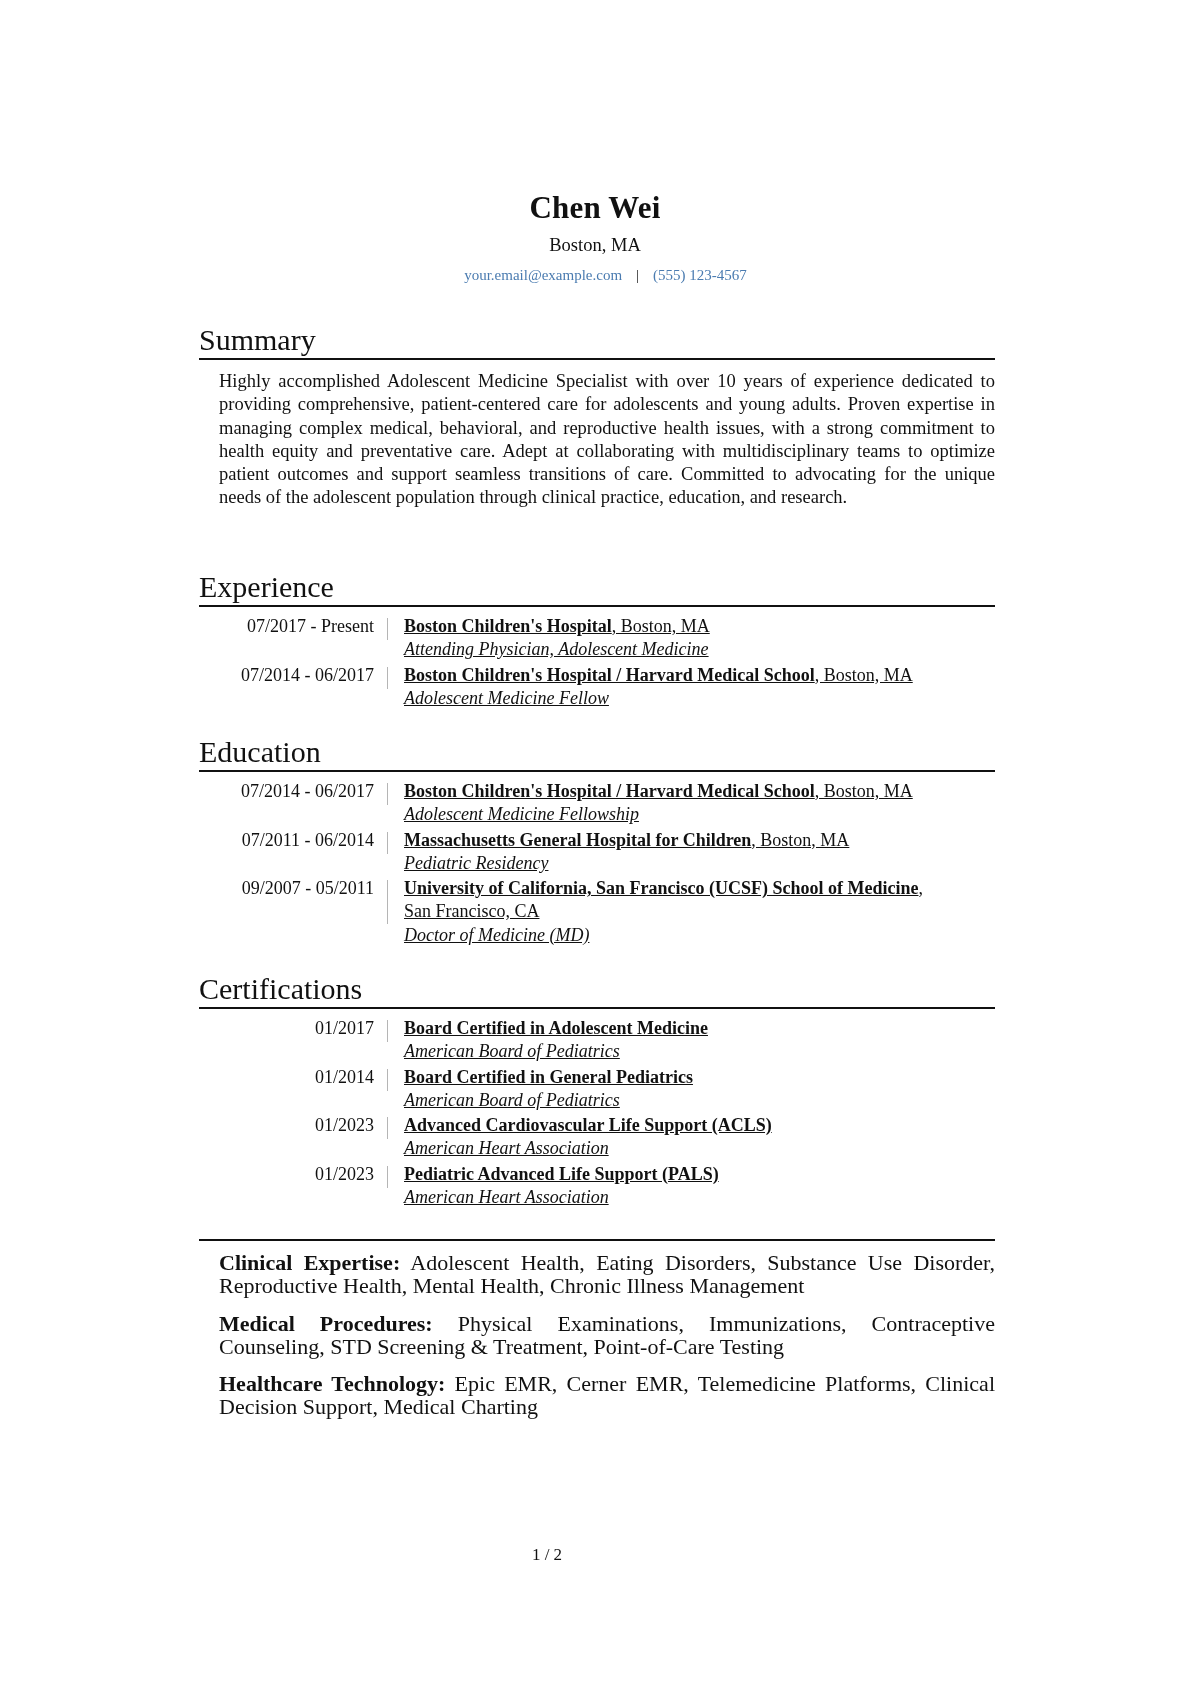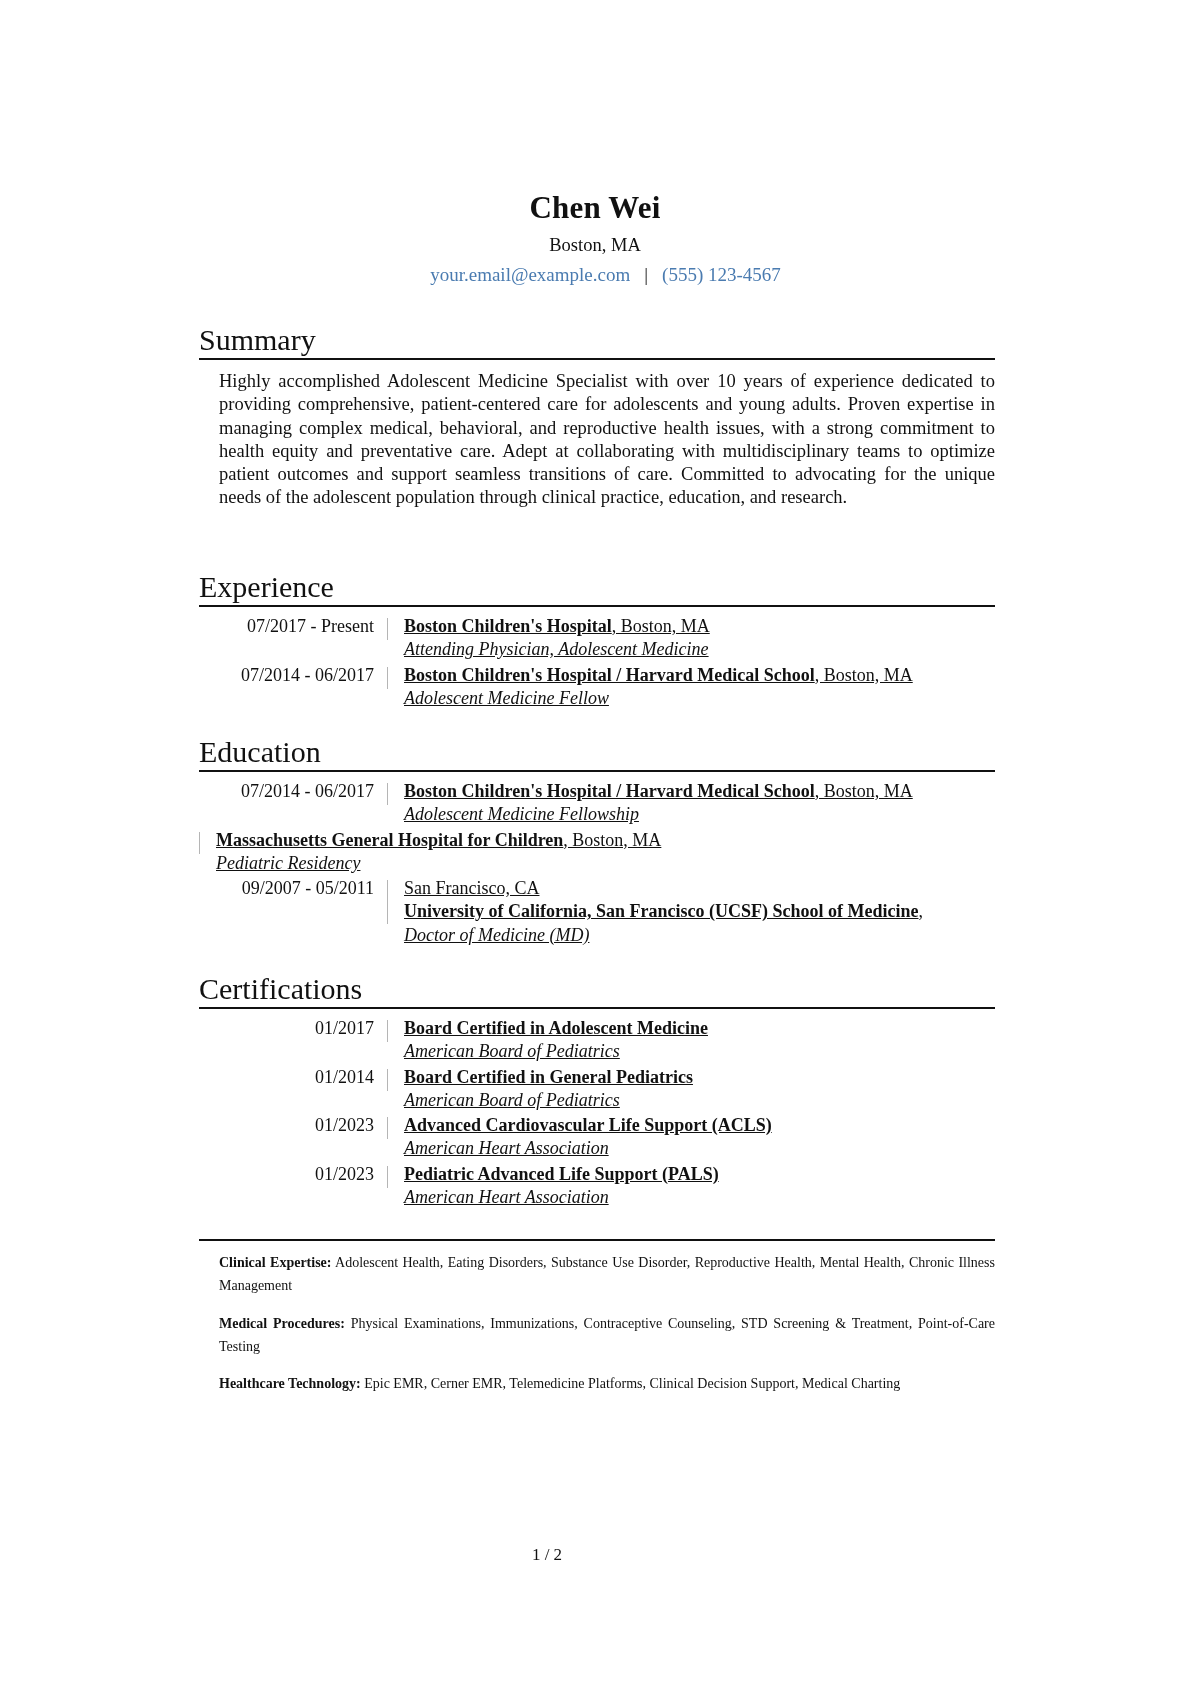--- a/index.html
+++ b/index.html
@@ -4,42 +4,42 @@
   <style>
     html, body { margin: 0; padding: 0; background: #ffffff; }
     body {
       width: 1190px; height: 1683px; position: relative; overflow: hidden;
       font-family: "Liberation Serif", "DejaVu Serif", serif;
       color: #111111;
     }
     .header { position: absolute; left: 0; width: 1190px; top: 188px; text-align: center; }
     .name { font-size: 31px; font-weight: bold; line-height: 40px; letter-spacing: 0.2px; font-family: Liberation Serif, serif; }
     .location { font-size: 18.5px; line-height: 26px; margin-top: 4px; }
-    .contacts { font-size: 19px; line-height: 26px; margin-top: 4px; color: #4a7bb0; margin-left: 21px; }
+    .contacts { font-size: 15px; line-height: 26px; margin-top: 4px; color: #4a7bb0; margin-left: 21px; }
     .contacts .sep { color: #222; margin: 0 14px; }
     .contacts a { color: #4a7bb0; text-decoration: none; }
 
     .section { position: absolute; left: 199px; width: 796px; }
     .section-title { font-size: 30px; line-height: 28px; padding-left: 0; }
     .rule { height: 2px; background: #111; margin-top: 4px; }
     .body-indent { padding-left: 20px; padding-right: 0; }
 
     .summary-text {
       font-size: 18.5px; line-height: 23.3px; text-align: justify; margin-top: 10px;
     }
 
     .entries { margin-top: 8px; }
     .entry { display: flex; font-size: 18px; line-height: 23.3px; margin-bottom: 2px; }
     .entry .date { width: 175px; text-align: right; padding-right: 13px; flex-shrink: 0; white-space: nowrap; }
     .entry .bar { width: 1px; background: #b5b5b5; margin-top: 3px; flex-shrink: 0; align-self: flex-start; }
     .entry .content { padding-left: 16px; flex: 1; white-space: nowrap; text-decoration: underline; }
     .entry .org { font-weight: bold; }
     .entry .role { font-style: italic; }
 
-    .skill { font-size: 14px; line-height: 23.3px; text-align: justify; margin-bottom: 14px; }
+    .skill { font-size: 22px; line-height: 23.3px; text-align: justify; margin-bottom: 14px; }
     .skill .label { font-weight: bold; }
 
     .footer { position: absolute; left: 0; width: 1094px; top: 1545px; text-align: center; font-size: 17px; }
   </style>
 </head>
 <body>
 
 <div class="header">
   <div class="name">Chen Wei</div>
   <div class="location">Boston, MA</div>
@@ -85,32 +85,33 @@
   <div class="entries">
     <div class="entry">
       <div class="date">07/2014 - 06/2017</div>
       <div class="bar" style="height:22px;"></div>
       <div class="content">
         <div><span class="org">Boston Children's Hospital / Harvard Medical School</span><span>, Boston, MA</span></div>
         <div class="role">Adolescent Medicine Fellowship</div>
       </div>
     </div>
     <div class="entry">
+      <div class="date">07/2011 - 06/2014</div>
       <div class="bar" style="height:22px;"></div>
       <div class="content">
         <div><span class="org">Massachusetts General Hospital for Children</span><span>, Boston, MA</span></div>
         <div class="role">Pediatric Residency</div>
       </div>
     </div>
     <div class="entry">
       <div class="date">09/2007 - 05/2011</div>
       <div class="bar" style="height:44px;"></div>
       <div class="content">
+        <div><span class="org">University of California, San Francisco (UCSF) School of Medicine</span><span>,</span></div>
         <div>San Francisco, CA</div>
-        <div><span class="org">University of California, San Francisco (UCSF) School of Medicine</span><span>,</span></div>
         <div class="role">Doctor of Medicine (MD)</div>
       </div>
     </div>
   </div>
 </div>
 
 <div class="section" style="top:975px;">
   <div class="section-title">Certifications</div>
   <div class="rule"></div>
   <div class="entries">

